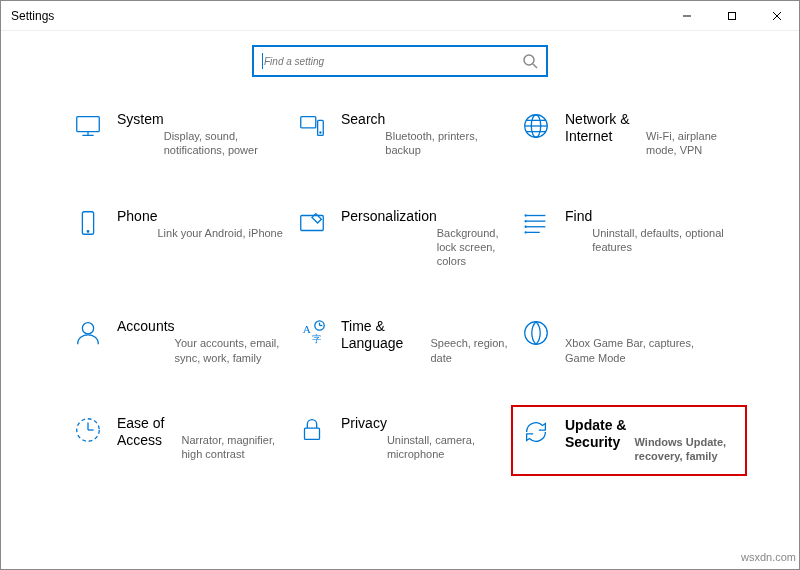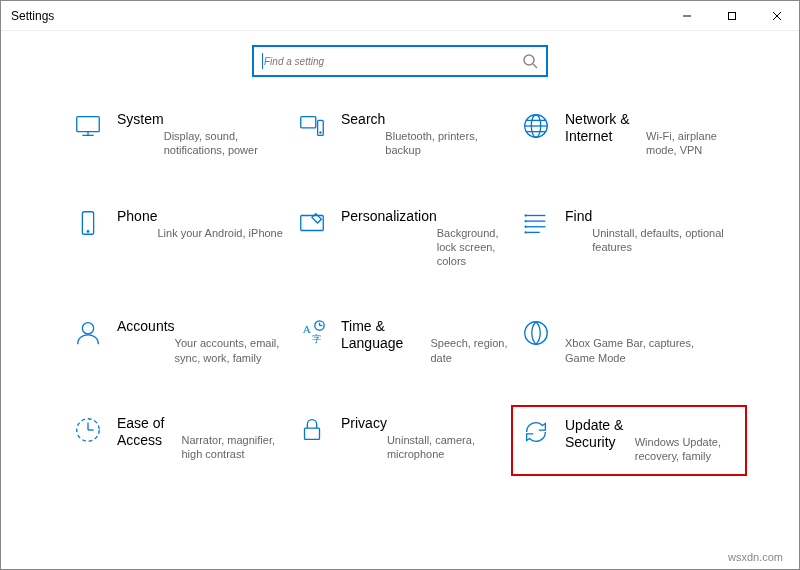--- a/index.html
+++ b/index.html
@@ -89,35 +89,36 @@
     display: flex;
     align-items: flex-start;
     gap: 14px;
     cursor: default;
     padding: 4px;
   }
   .tile.highlight {
     outline: 2px solid #d40000;
     outline-offset: 4px;
     padding: 6px 4px;
+    font-weight: bold;
   }
   .tile .ico {
     width: 30px;
     height: 30px;
     flex: 0 0 30px;
     stroke: #0078d7;
     fill: none;
     stroke-width: 1.4;
   }
   .tile .txt { display: flex; }
   .tile .lbl { font-size: 14px; color: #000; line-height: 1.2; }
   .tile .sub { font-size: 11px; color: #666; margin-top: 18px; max-width: 150px; line-height: 1.3; }
   .watermark {
     position: absolute;
-    right: 16px;
+    right: 3px;
     bottom: 6px;
     font-size: 11px;
     color: #888;
     margin-left: 9px;
   }
 </style>
 </head>
 <body>
 
 <div class="window">

